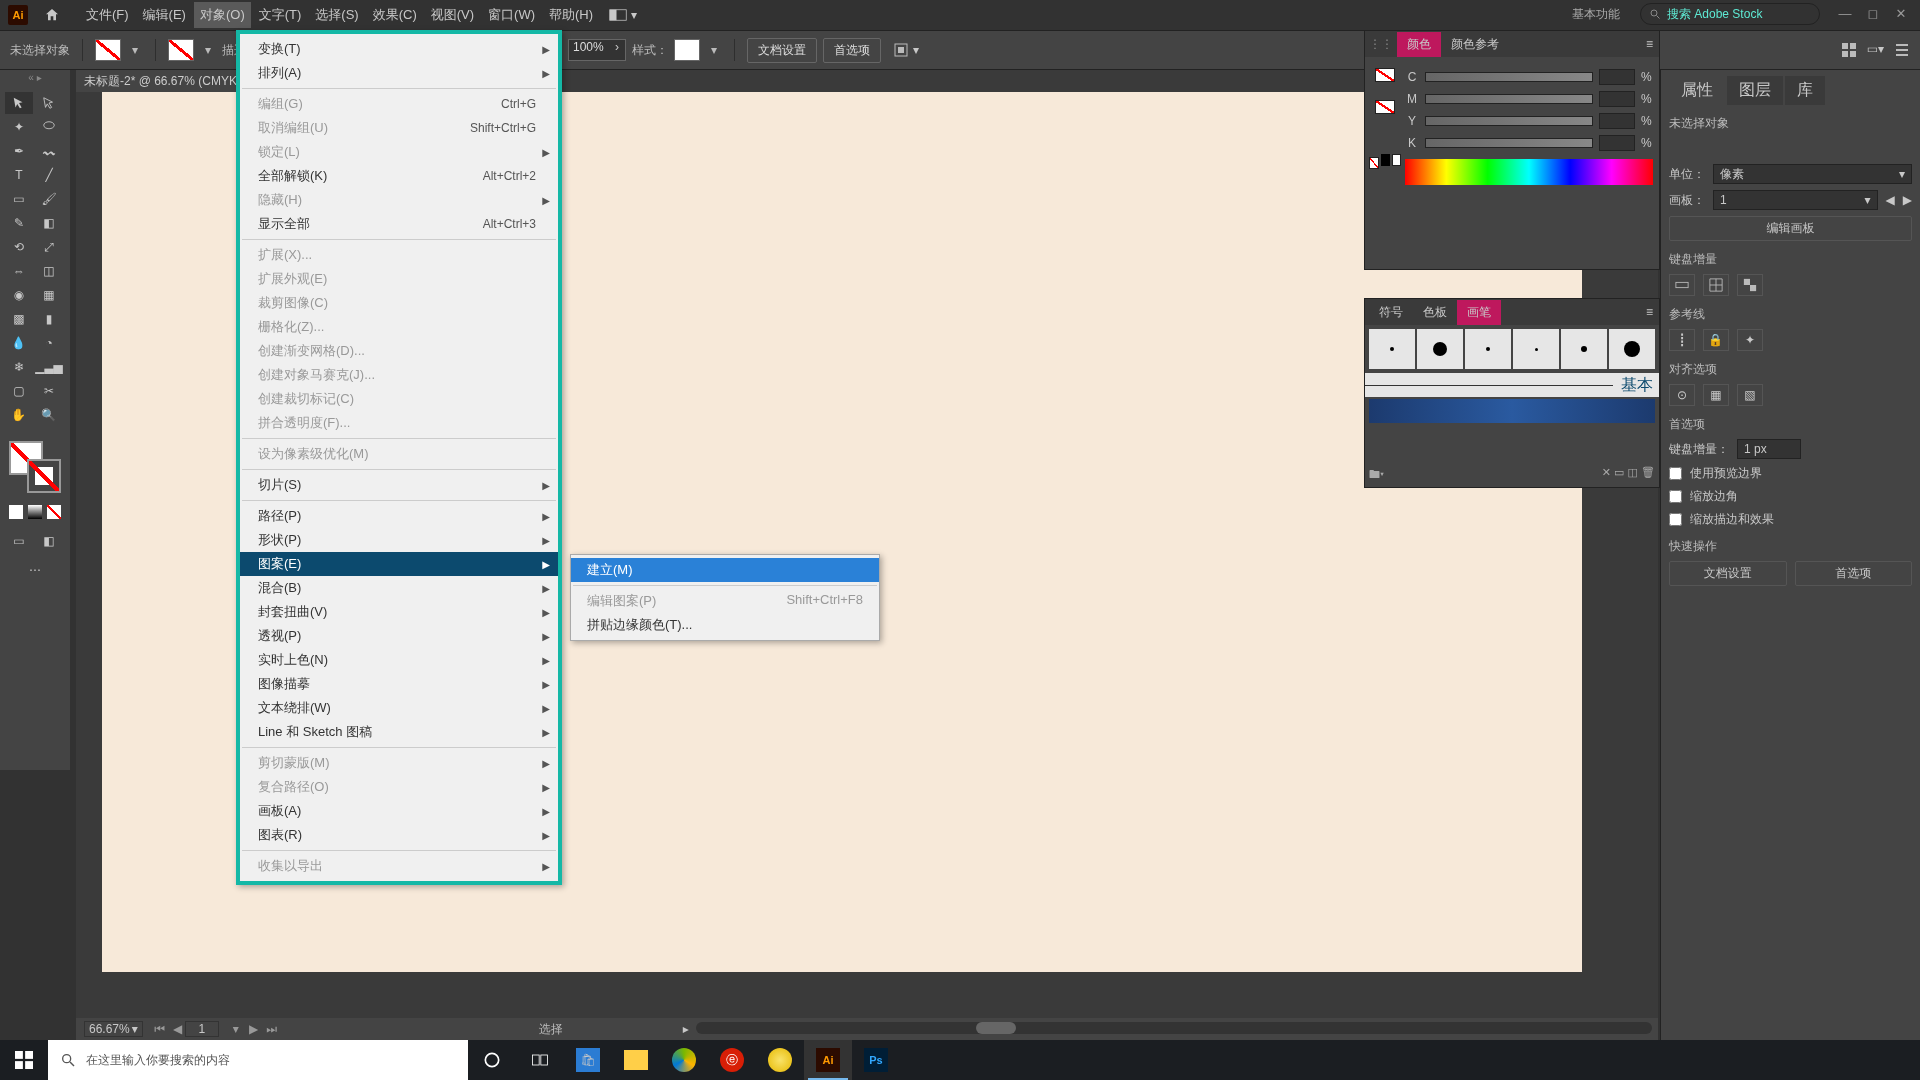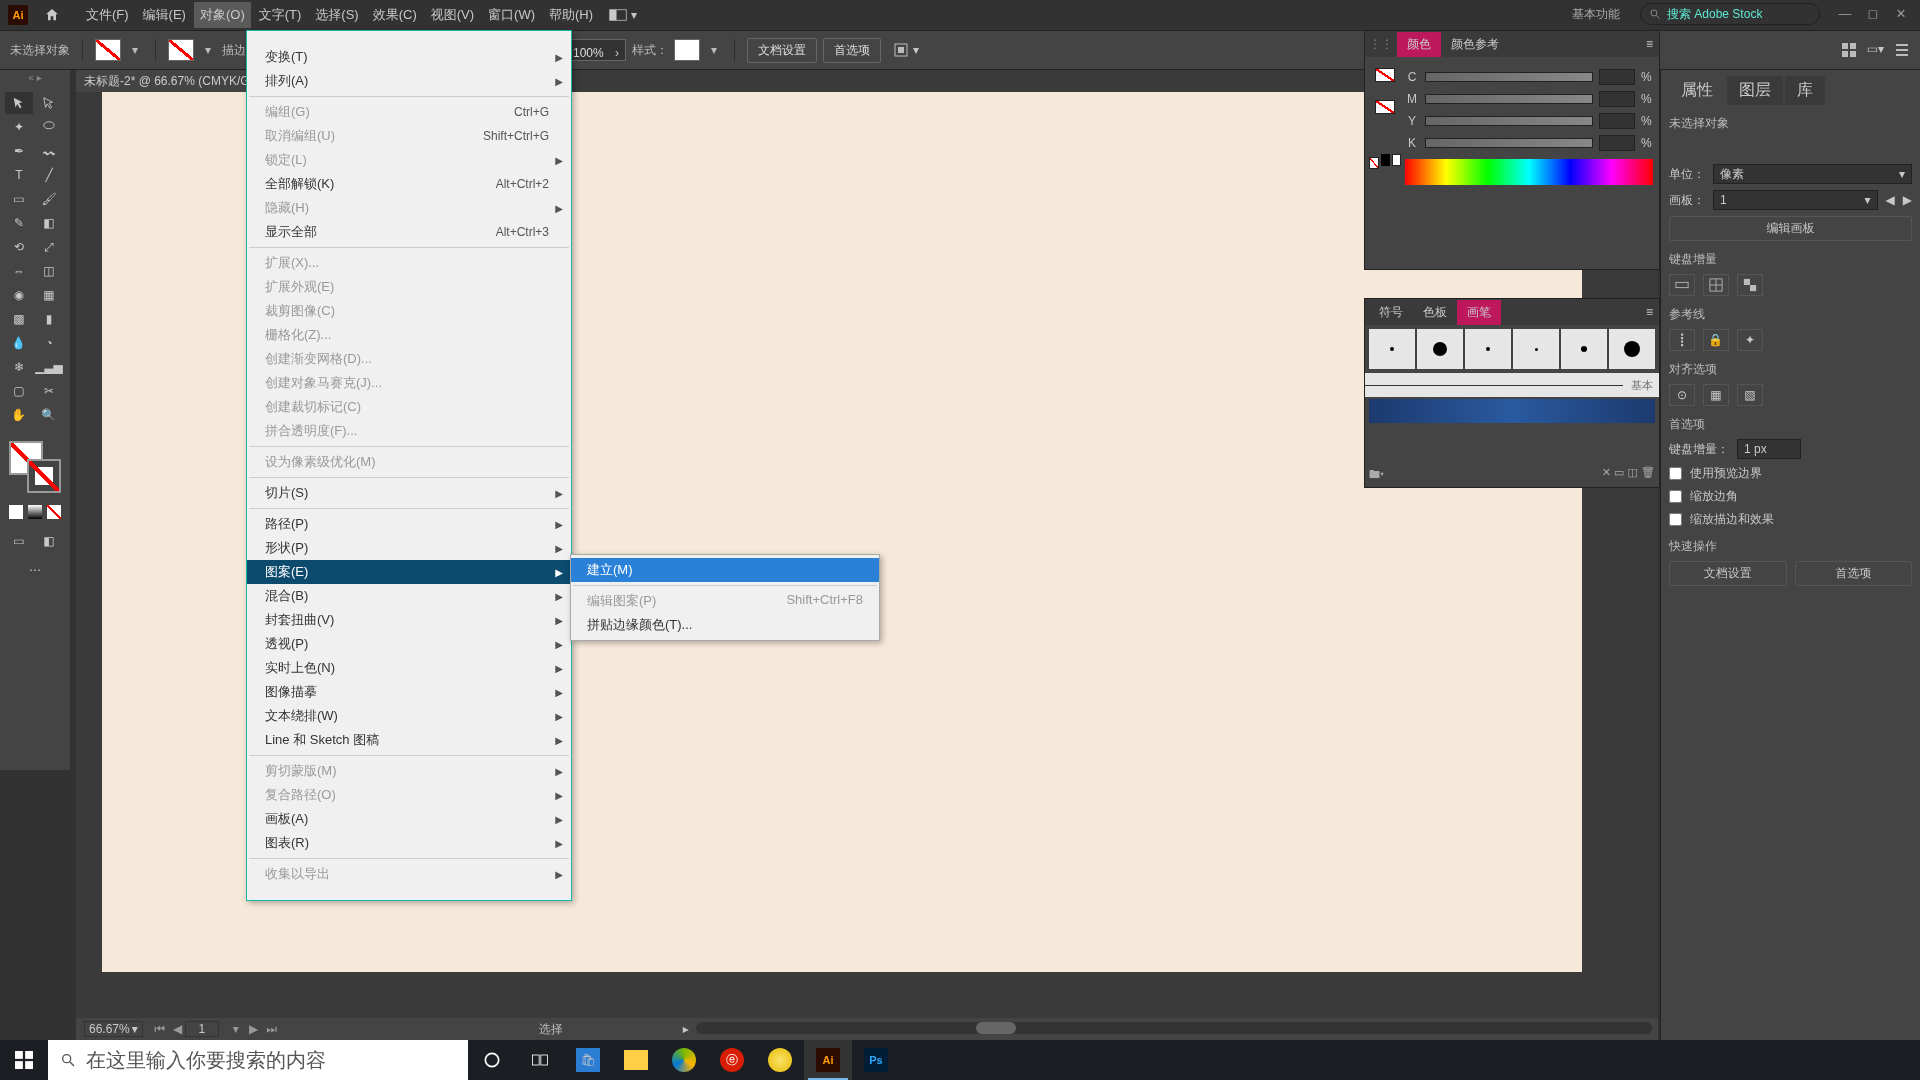--- a/index.html
+++ b/index.html
@@ -23,21 +23,21 @@
 
 
 .controlbar { height: 40px; background: #444444; display: flex; align-items: center; padding: 0 10px; gap: 6px; font-size: 12px; border-top: 1px solid #222; border-bottom: 1px solid #222; }
 .nosel { color: #bbb; }
 .swatch { width: 26px; height: 22px; border: 1px solid #666; display: inline-flex; align-items: center; justify-content: center; }
 .swatch.none { background: #fff; position: relative; }
 .swatch.none::after { content:""; position:absolute; left:0; top:0; right:0; bottom:0; background: linear-gradient(to top right, transparent 45%, red 45%, red 55%, transparent 55%); }
 .dd { width: 16px; height: 22px; display: flex; align-items: center; justify-content: center; color: #bbb; }
 .sep { width: 1px; height: 22px; background: #2e2e2e; margin: 0 6px; }
 .ctrl-label { color: #bbb; }
-.combo { display: flex; align-items: flex-end; border: 1px solid #666; background: #333; height: 22px; }
+.combo { display: flex; align-items: flex-start; border: 1px solid #666; background: #333; height: 22px; }
 .combo input { background: transparent; border: none; color: #ddd; width: 46px; padding: 0 4px; font-size: 12px; outline: none; }
 .btnlike { border: 1px solid #666; padding: 3px 10px; border-radius: 2px; color: #ddd; }
 
 
 .leftbar { position: absolute; left: 0; top: 70px; width: 70px; height: 700px; background: #444444; }
 .leftbar .rowtools { display: flex; flex-wrap: wrap; padding: 6px 4px; }
 .tool { width: 28px; height: 22px; display: flex; align-items: center; justify-content: center; margin: 1px; color: #c8c8c8; }
 .tool svg { width: 14px; height: 14px; fill: #c8c8c8; }
 .tool.sel { background: #333; }
 .fillstroke { position: relative; width: 52px; height: 52px; margin: 8px auto; }
@@ -62,21 +62,21 @@
 .status { position: absolute; left: 76px; right: 262px; bottom: 40px; height: 22px; background: #444; display: flex; align-items: center; padding: 0 8px; }
 .status .zoom { display: flex; align-items: center; gap: 2px; border: 1px solid #333; padding: 0 4px; }
 .status .navbtns { margin-left: 10px; display: flex; gap: 4px; color: #999; }
 .status .navbtns span { width: 14px; text-align: center; }
 .status .pagein { width: 34px; border: 1px solid #333; text-align: center; }
 .status .seltool { margin-left: 260px; color: #bbb; }
 .scroll-h { position: absolute; left: 620px; right: 6px; top: 4px; height: 12px; background: #333; border-radius: 6px; }
 .scroll-h .thumb { position: absolute; left: 280px; width: 40px; height: 12px; background: #666; border-radius: 6px; }
 
 
-.dropdown { position: absolute; left: 246px; top: 30px; width: 326px; background: #f0f0f0; color: #333; border: 1px solid #14b8a6; box-shadow: 2px 2px 6px rgba(0,0,0,.3); font-size: 13px; padding: 14px 0; z-index: 50; }
+.dropdown { position: absolute; left: 236px; top: 30px; width: 326px; background: #f0f0f0; color: #333; border: 4px solid #14b8a6; box-shadow: 2px 2px 6px rgba(0,0,0,.3); font-size: 13px; padding: 3px 0; z-index: 50; }
 .dropdown .mi { display: flex; justify-content: space-between; align-items: center; padding: 3px 22px 3px 18px; position: relative; }
 .dropdown .mi.hover { background: #0c4a6e; color: #fff; }
 .dropdown .mi.disabled { color: #999; }
 .dropdown .mi .sc { color: #555; font-size: 12px; }
 .dropdown .mi .arr { position: absolute; right: 8px; font-size: 10px; color: #555; }
 .dropdown .mi.hover .arr, .dropdown .mi.hover .sc { color: #fff; }
 .dropdown hr { border: none; border-top: 1px solid #ccc; margin: 3px 2px; }
 
 .submenu { position: absolute; left: 570px; top: 554px; width: 310px; background: #f0f0f0; color: #333; border: 1px solid #aaa; box-shadow: 2px 2px 6px rgba(0,0,0,.3); font-size: 13px; padding: 3px 0; z-index: 60; }
 .submenu .mi { display: flex; justify-content: space-between; padding: 3px 16px; }
@@ -98,21 +98,21 @@
 .color-sliders .track { flex: 1; height: 10px; background: linear-gradient(to right,#666,#888); border: 1px solid #222; position: relative; }
 .color-sliders .valbox { width: 36px; height: 16px; background: #333; border: 1px solid #222; }
 .color-sliders .pct { width: 12px; }
 .spectrum { margin-top: 8px; height: 26px; background: linear-gradient(to right, #ff0000,#ffff00,#00ff00,#00ffff,#0000ff,#ff00ff,#ff0000); }
 .color-left { position: absolute; left: 4px; top: 34px; width: 32px; }
 .color-left .sw { width: 20px; height: 14px; margin: 3px auto; border: 1px solid #222; background: #fff; position: relative; }
 .color-left .sw.none::after { content:""; position:absolute; inset:0; background: linear-gradient(to top right, transparent 45%, red 45%, red 55%, transparent 55%); }
 .brush-row { display: flex; gap: 2px; padding: 4px; }
 .brush-cell { flex: 1; height: 40px; background: #e6e6e6; display: flex; align-items: center; justify-content: center; }
 .brush-cell .dot { border-radius: 50%; background: #000; }
-.brush-base { background: #e6e6e6; height: 24px; display: flex; align-items: center; justify-content: flex-end; padding-right: 6px; color: #737373; font-size: 11px; }
+.brush-base { background: #e6e6e6; height: 24px; display: flex; align-items: center; justify-content: flex-end; padding-right: 6px; color: #0c4a6e; font-size: 16px; }
 .brush-art { height: 24px; background: linear-gradient(to right,#1c3a6e,#2a5aa0,#1c3a6e); margin: 2px 4px; }
 .panel-footer { position: absolute; bottom: 2px; left: 4px; right: 4px; display: flex; justify-content: space-between; color: #aaa; }
 .panel-footer span { font-size: 11px; }
 
 
 .propdock { position: absolute; right: 0; top: 70px; width: 260px; bottom: 40px; background: #444; border-left: 1px solid #222; padding: 6px 8px; overflow: hidden; }
 .propdock .docktabs { display: flex; gap: 2px; margin-bottom: 6px; }
 .propdock .docktabs .dtab { padding: 4px 12px; font-size: 16px; background: #3a3a3a; }
 .propdock .sec-title { font-size: 12px; color: #bbb; margin: 10px 0 6px; }
 .propdock .line { display: flex; align-items: center; gap: 8px; margin: 6px 0; }
@@ -121,21 +121,21 @@
 .propdock .iconrow { display: flex; gap: 8px; margin: 6px 0; }
 .propdock .iconbtn { width: 26px; height: 22px; border: 1px solid #555; display: flex; align-items: center; justify-content: center; }
 .propdock .iconbtn svg { width: 14px; height: 14px; fill: #bbb; }
 .propdock input[type=checkbox] { accent-color: #666; }
 .propdock .widebtn { flex: 1; border: 1px solid #555; text-align: center; padding: 3px 0; border-radius: 2px; }
 
 
 .taskbar { position: absolute; left: 0; right: 0; bottom: 0; height: 40px; background: #1b1e22; display: flex; align-items: center; }
 .taskbar .start { width: 48px; height: 40px; display: flex; align-items: center; justify-content: center; }
 .taskbar .start svg { width: 18px; height: 18px; fill: #fff; }
-.taskbar .searchbar { display: flex; align-items: center; background: #fff; height: 40px; width: 420px; padding: 0 12px; color: #555; font-size: 20px; }
+.taskbar .searchbar { display: flex; align-items: center; background: #fff; height: 40px; width: 420px; padding: 0 12px; color: #555; font-size: 12px; }
 .taskbar .searchbar svg { width: 16px; height: 16px; fill: #555; margin-right: 10px; }
 .taskbar .tbtn { width: 48px; height: 40px; display: flex; align-items: center; justify-content: center; }
 .taskbar .tbtn svg { width: 20px; height: 20px; fill: #fff; }
 .taskbar .appicon { width: 48px; height: 40px; display: flex; align-items: center; justify-content: center; position: relative; }
 .taskbar .appicon.active { background: #333; }
 .taskbar .appicon.active::after { content:""; position:absolute; bottom:0; left:4px; right:4px; height:2px; background:#76b9ed; }
 .tray { margin-left: auto; display: flex; align-items: center; gap: 14px; padding-right: 8px; color: #ddd; font-size: 12px; }
 .tray .clock { text-align: right; line-height: 14px; }
 </style>
 </head>

